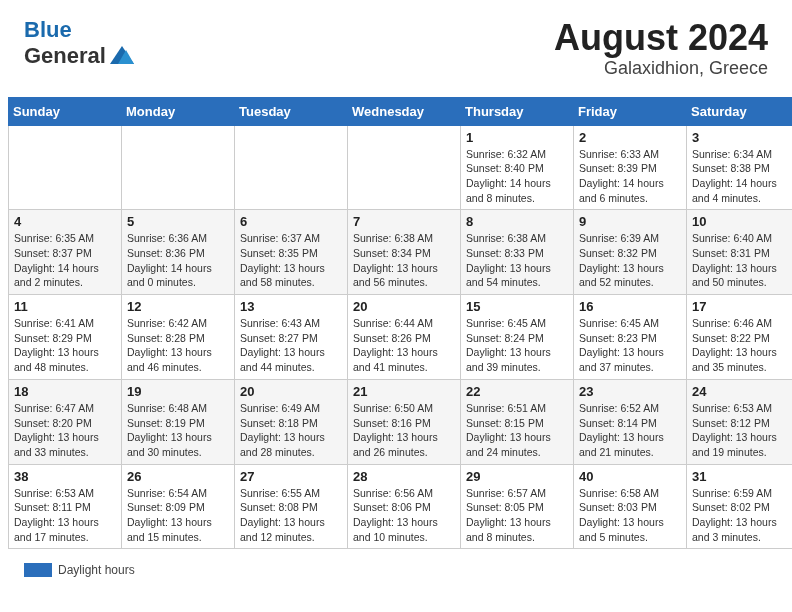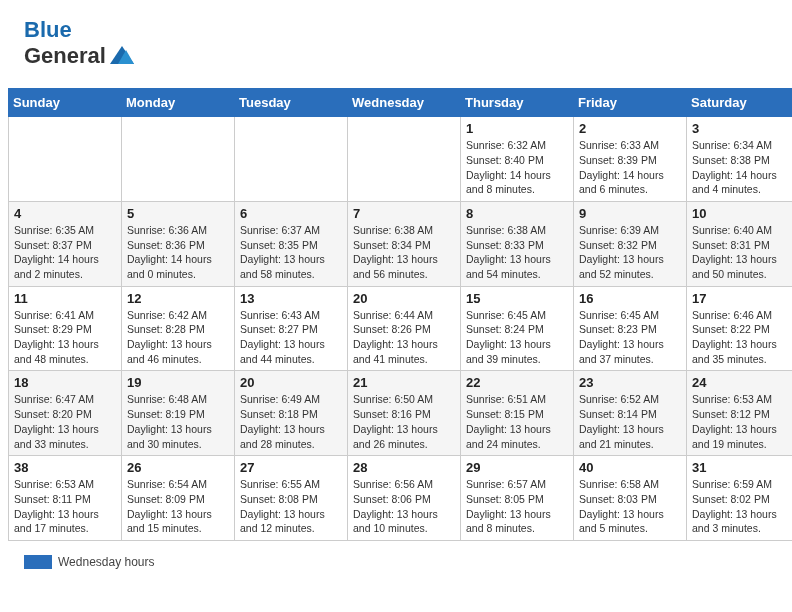--- a/index.html
+++ b/index.html
@@ -113,20 +113,24 @@
       </div>
       <div style="display:flex;align-items:center;">
         <span class="logo-text logo-general">General</span>
         <svg class="logo-icon" viewBox="0 0 28 28">
           <polygon points="14,4 26,22 2,22" fill="#1a6aad"></polygon>
           <polygon points="18,8 26,22 10,22" fill="#2a90d0"></polygon>
         </svg>
       </div>
     </div>
   </div>
+  <div class="month-title">
+    <h1>August 2024</h1>
+    <h2>Galaxidhion, Greece</h2>
+  </div>
 </div>
 
 <table class="calendar">
   <thead>
     <tr>
     <th>Sunday</th>
         <th>Monday</th>
         <th>Tuesday</th>
         <th>Wednesday</th>
         <th>Thursday</th>
@@ -271,14 +275,14 @@
         <td>
           <span class="day-number">31</span>
           <div class="day-info">Sunrise: 6:59 AM<br>Sunset: 8:02 PM<br>Daylight: 13 hours<br>and 3 minutes.</div>
         </td>
       </tr>
     </tbody>
 </table>
 
 <div class="legend">
   <span class="legend-box"></span>
-  <span>Wednesday hours</span>
+  <span>Daylight hours</span>
 </div>
 
 </body></html>

